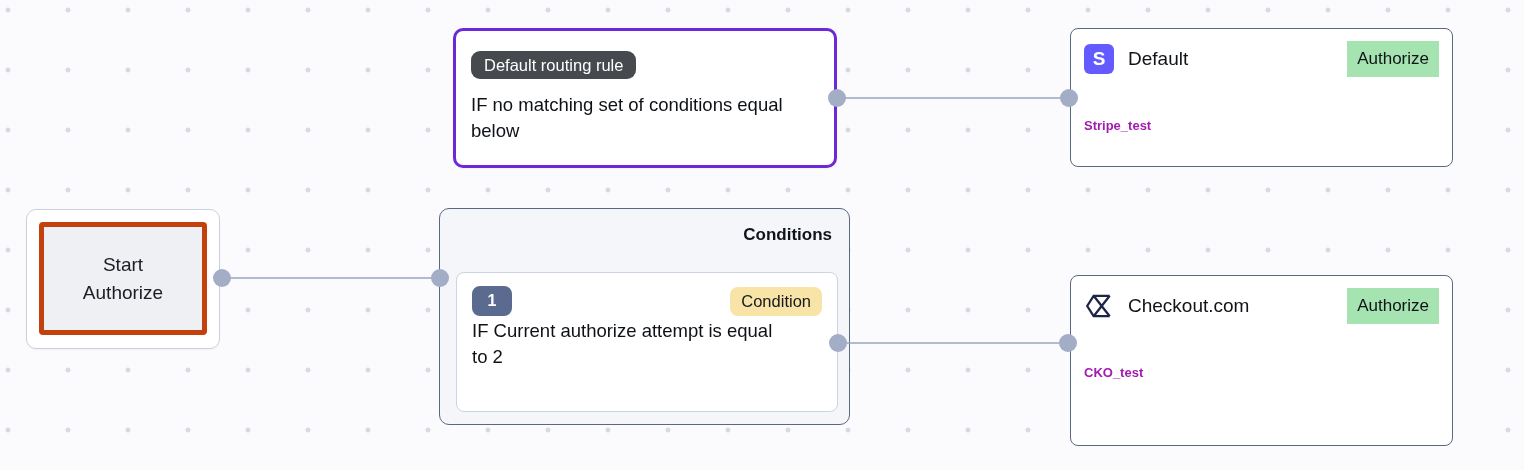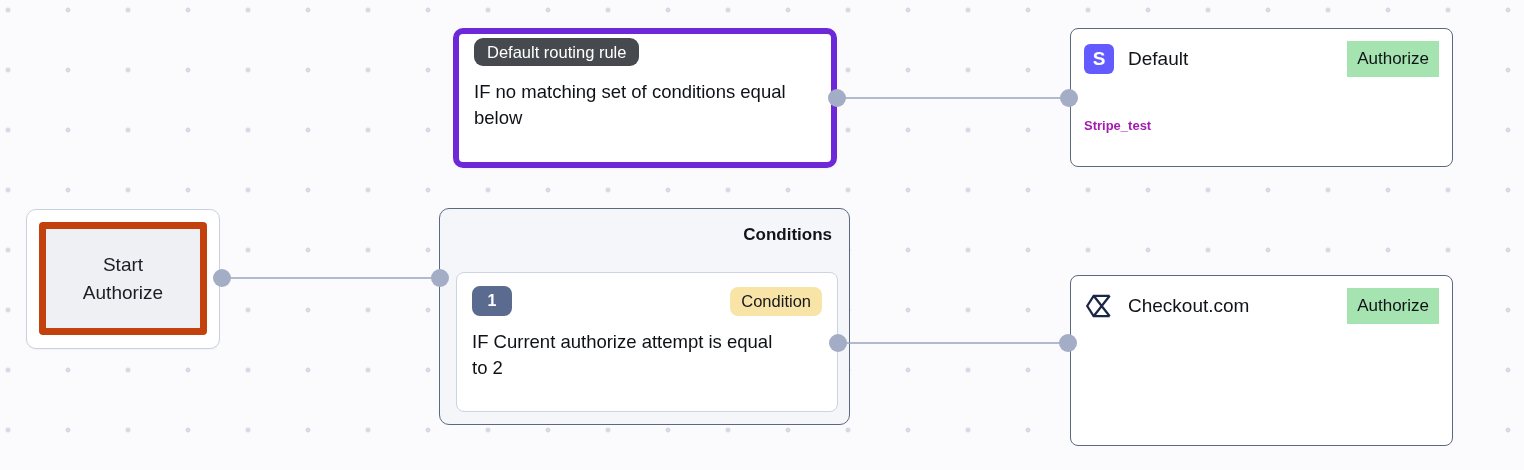--- a/index.html
+++ b/index.html
@@ -17,30 +17,30 @@
   .node { position: absolute; background: #ffffff; }
 
   
   .start-node {
     left: 26px; top: 209px; width: 194px; height: 140px;
     border: 1px solid #c9d1e0; border-radius: 10px;
     box-shadow: 0 1px 2px rgba(16,24,40,.04);
   }
   .start-inner {
     position: absolute; left: 12px; top: 12px; right: 12px; bottom: 13px;
-    background: #eef0f4; border: 7px solid #c2410c; border-radius: 4px;
+    background: #eef0f4; border: 5px solid #c2410c; border-radius: 4px;
     display: flex; align-items: center; justify-content: center; text-align: center;
   }
   .start-inner .label { width: 110px; font-size: 19px; line-height: 28px; color: #1a1d21; }
 
   
   .rule-node {
     left: 453px; top: 28px; width: 384px; height: 140px;
-    border: 6px solid #6d28d9; border-radius: 10px;
-    padding: 4px 15px;
+    border: 3px solid #6d28d9; border-radius: 10px;
+    padding: 20px 15px;
     box-shadow: 0 1px 2px rgba(16,24,40,.04);
   }
   .rule-badge {
     display: inline-block; background: #46494d; color: #ffffff;
     font-size: 16.5px; line-height: 22px; padding: 3px 13px; border-radius: 9px;
   }
   .rule-text { margin-top: 13px; font-size: 18.5px; line-height: 26px; max-width: 330px; color: #0e1116; }
 
   
   .conditions-group {
@@ -59,21 +59,21 @@
   .condition-head { display: flex; align-items: center; justify-content: space-between; }
   .index-badge {
     width: 40px; height: 30px; background: #5b6b8f; border-radius: 8px;
     color: #ffffff; font-weight: 700; font-size: 16px;
     display: flex; align-items: center; justify-content: center;
   }
   .condition-badge {
     background: #f9e4a8; border-radius: 8px; padding: 5px 11px;
     font-size: 16.5px; color: #15181d;
   }
-  .condition-text { margin-top: 13px; font-size: 18.5px; line-height: 26px; max-width: 310px; color: #0e1116; }
+  .condition-text { margin-top: 2px; font-size: 18.5px; line-height: 26px; max-width: 310px; color: #0e1116; }
 
   
   .processor-node {
     width: 383px; border: 1.5px solid #5b6880; border-radius: 8px;
     padding: 12px 13px;
   }
   .stripe-node { left: 1070px; top: 28px; height: 139px; }
   .checkout-node { left: 1070px; top: 275px; height: 171px; }
   .processor-head { display: flex; align-items: center; }
   .logo-box {
@@ -134,20 +134,21 @@
 <div class="node processor-node checkout-node">
   <div class="processor-head">
     <div class="logo-box checkout-logo">
       <svg width="30" height="30" viewBox="0 0 28 28" fill="none">
         <path d="M24 4.5 L9 4.5 L3 14 L9 23.5 L24 23.5 M9 4.5 L24 23.5 M9 23.5 L24 4.5" stroke="#1b2546" stroke-width="2.1" stroke-linejoin="miter" fill="none"></path>
       </svg>
     </div>
     <div class="processor-title">Checkout.com</div>
     <div class="action-badge">Authorize</div>
   </div>
+  <div class="processor-name">CKO_test</div>
 </div>
 
 <svg class="edges-layer">
   <line x1="222" y1="278" x2="440" y2="278"></line>
   <line x1="838" y1="343" x2="1068" y2="343"></line>
   <line x1="837" y1="98" x2="1069" y2="98"></line>
 
   <circle cx="222" cy="278" r="9"></circle>
   <circle cx="440" cy="278" r="9"></circle>
   <circle cx="838" cy="343" r="9"></circle>

